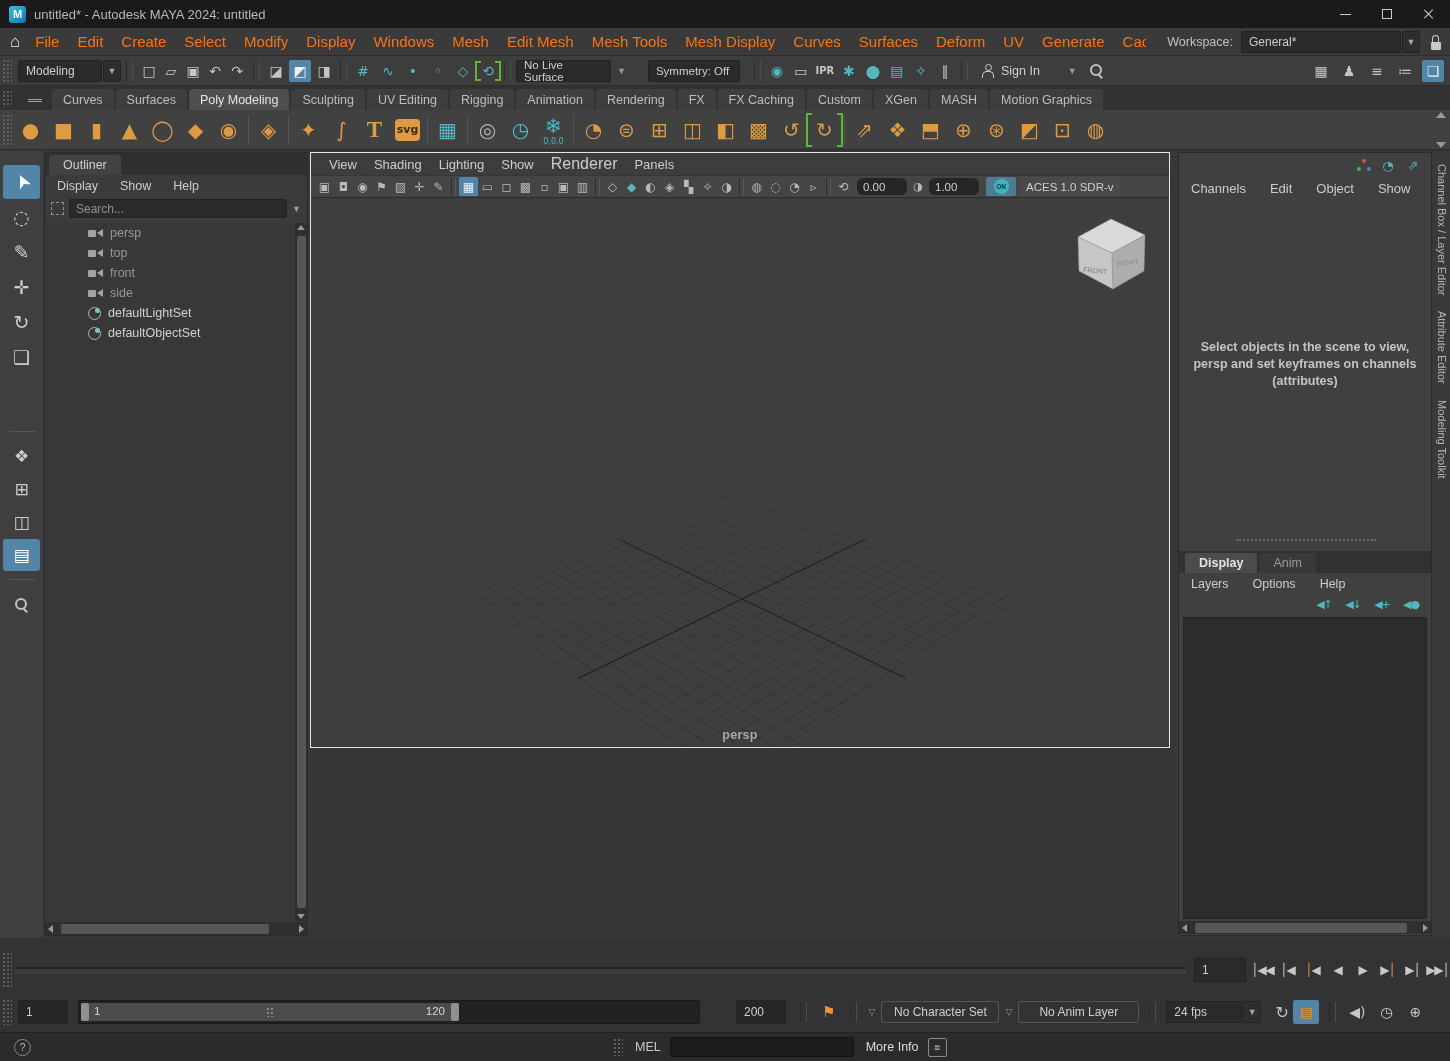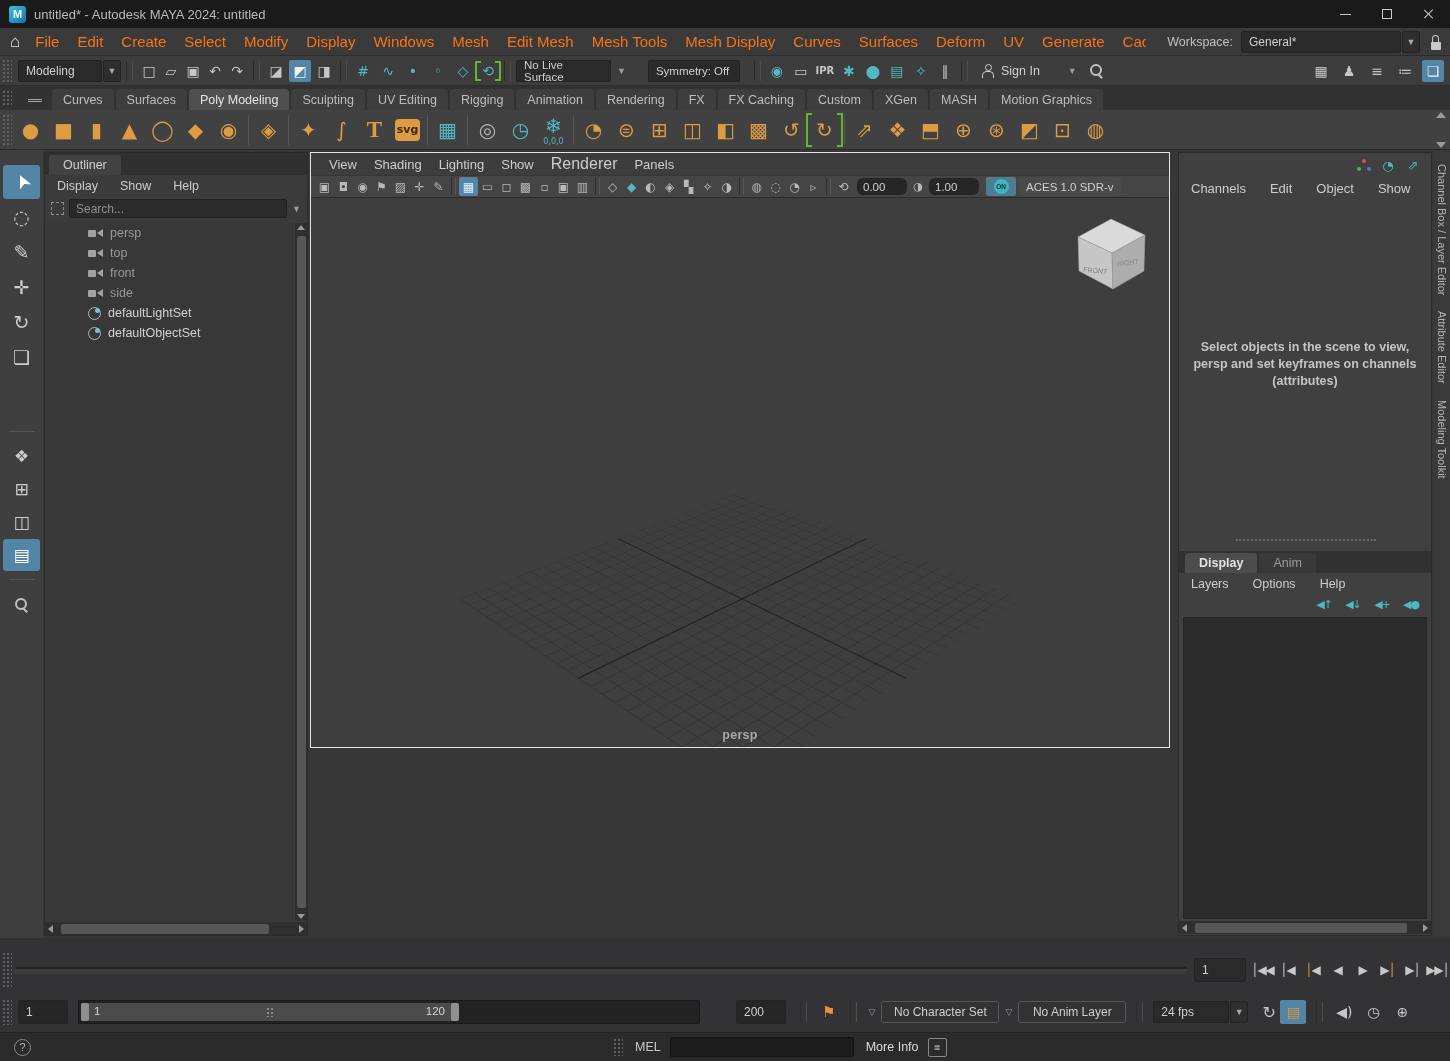--- a/index.html
+++ b/index.html
@@ -772,21 +772,21 @@
       <span class="range-handle" style="right:0"></span>
     </div>
   </div>
   <div class="fld" id="range-end-field" style="margin-left:36px">200</div>
   <span class="sl-sep" style="margin-left:14px"></span>
   <span class="flag" style="margin:0 10px">⚑</span>
   <span class="sl-sep"></span>
   <span class="mini-dd">▽</span>
   <div class="fld" style="width:118px;justify-content:center;background:#333;border-color:#555">No Character Set</div>
   <span class="mini-dd">▽</span>
-  <div class="fld" style="width:108px;justify-content:center;background:#333;border-color:#555">No Anim Layer</div>
+  <div class="fld" style="width:121px;justify-content:center;background:#333;border-color:#555">No Anim Layer</div>
   <span class="sl-sep" style="margin:0 10px"></span>
   <div class="fld" style="width:76px">24 fps</div>
   <div class="dd-arrow">▼</div>
   <span class="icn" style="font-size:16px;margin-left:10px">↻</span>
   <div id="clip-btn">▤</div>
   <span class="sl-sep" style="margin:0 10px"></span>
   <span id="range-right-icons" style="display:flex;gap:7px;margin-right:8px">
       <span class="icn" style="font-size:14px">◀)</span>
       <span class="icn" style="font-size:14px">◷</span>
       <span class="icn" style="font-size:14px">⊕</span>

